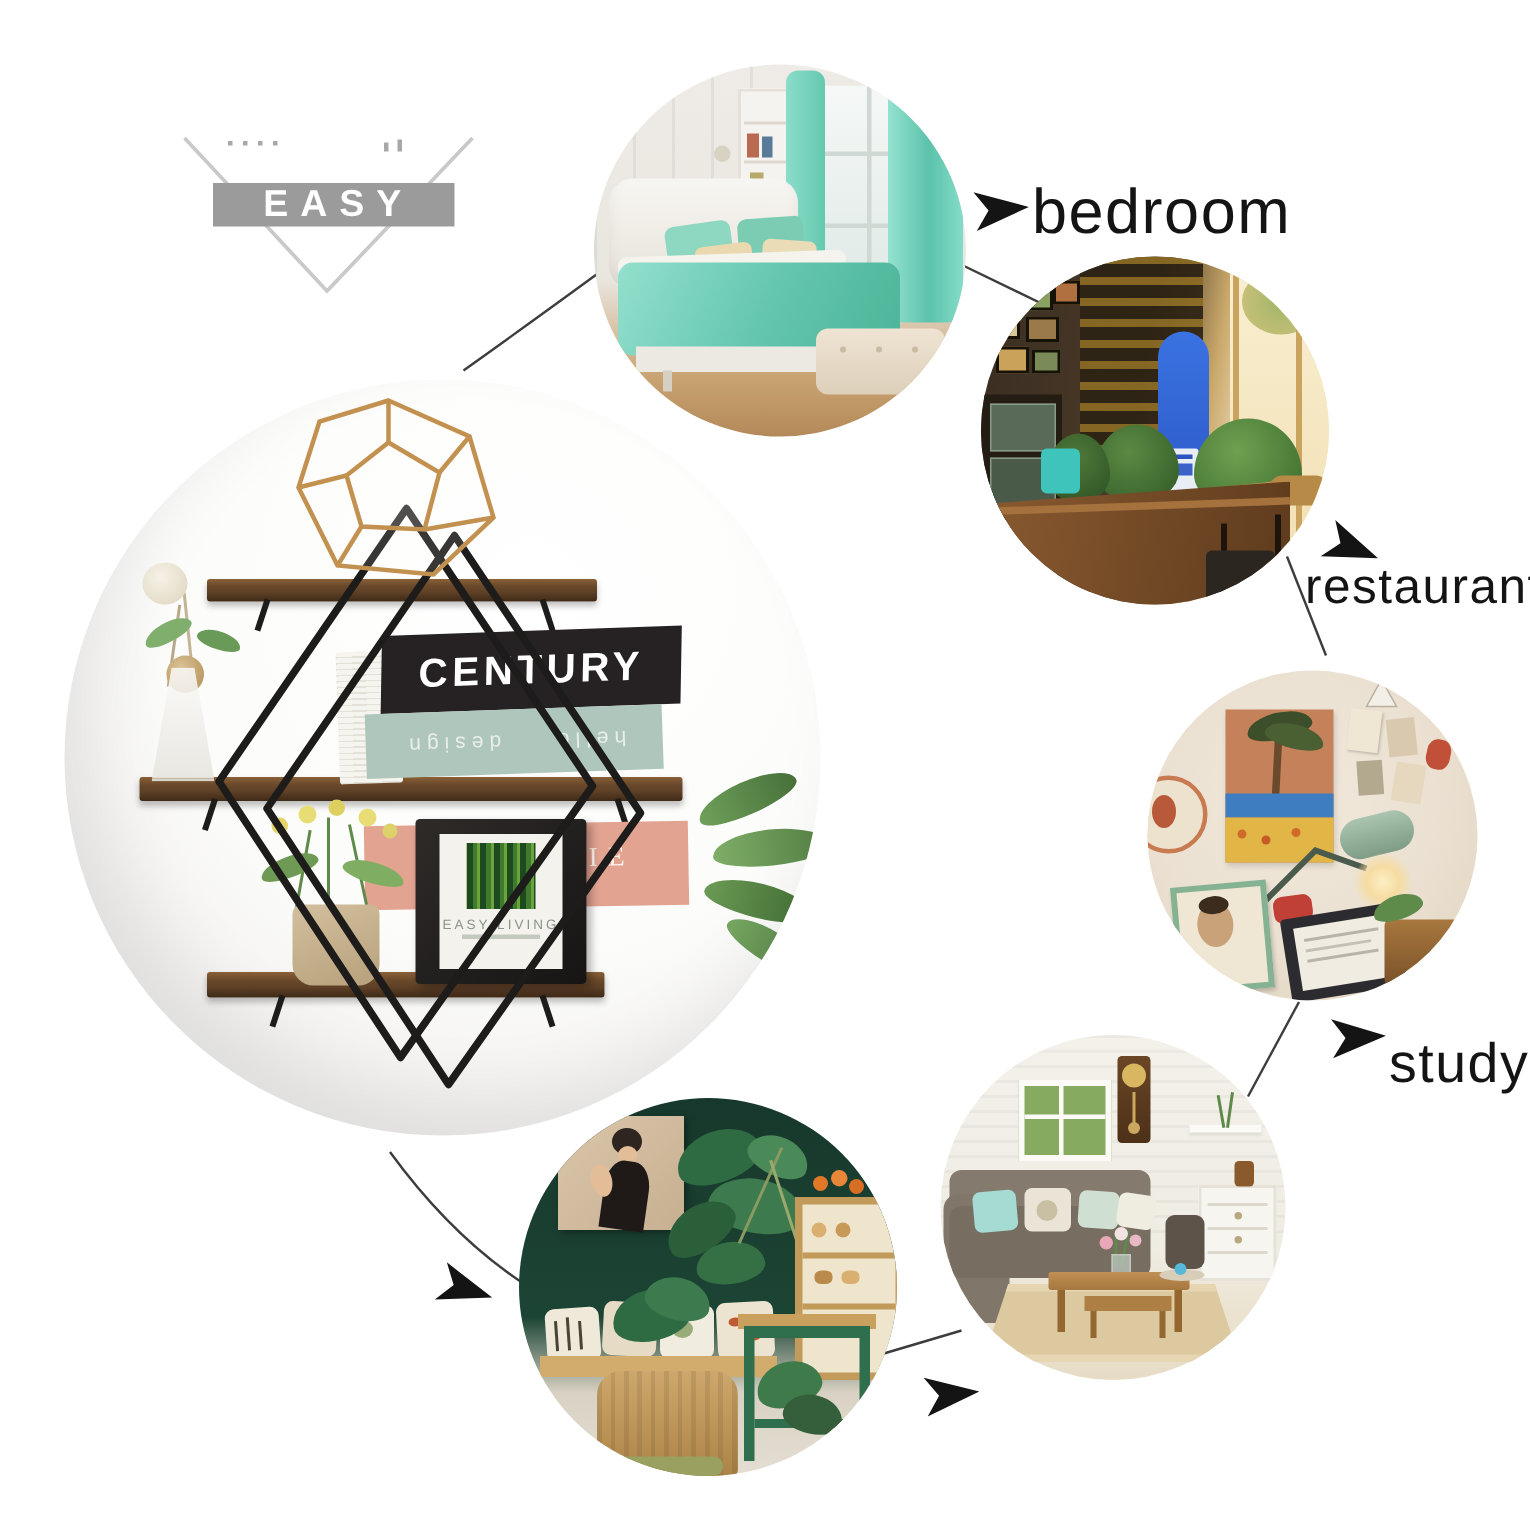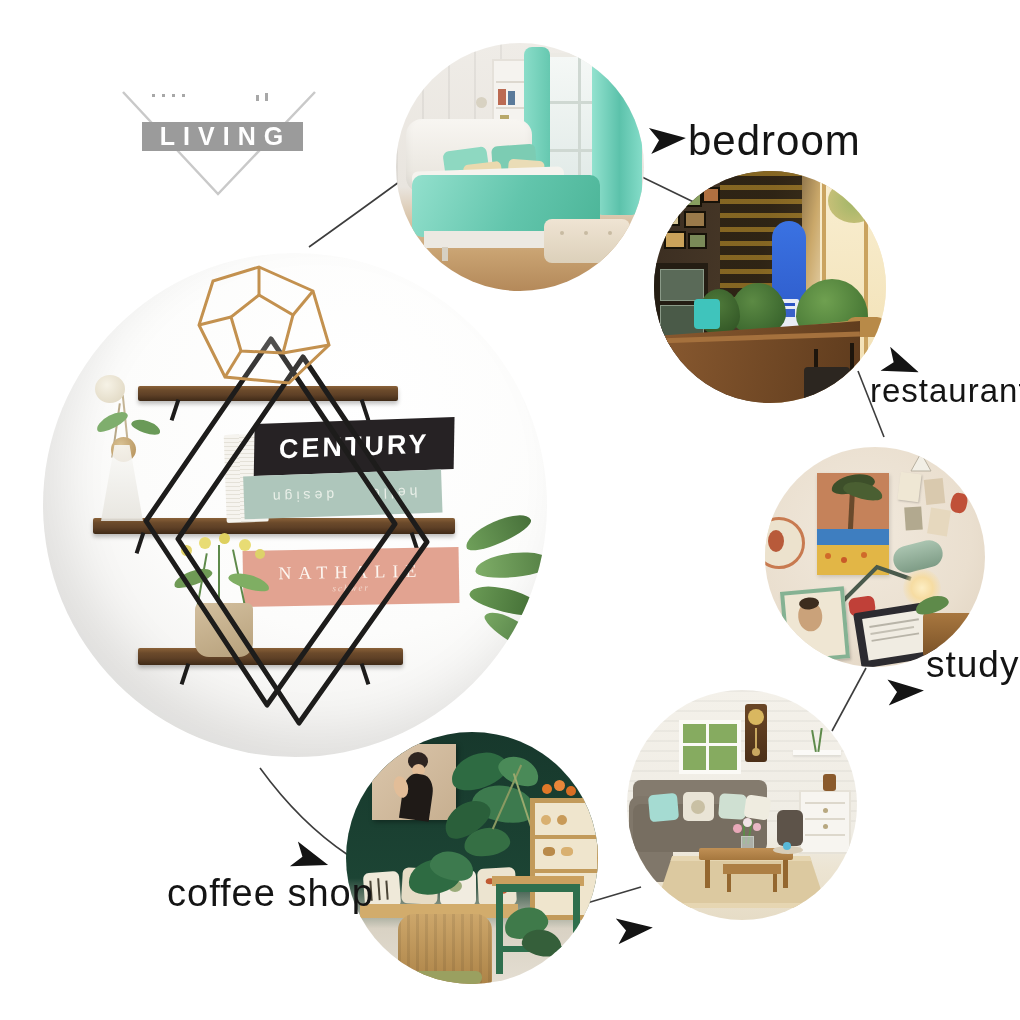--- a/index.html
+++ b/index.html
@@ -49,21 +49,21 @@
   <div class="abs" id="watermark">
     <svg class="abs" style="left:0;top:0;" width="220" height="125">
       <path d="M13,10 L108,112 L205,10" stroke="#c9c9c9" stroke-width="2.5" fill="none"></path>
     </svg>
     <span class="wm-dot" style="left:42px;"></span>
     <span class="wm-dot" style="left:52px;"></span>
     <span class="wm-dot" style="left:62px;"></span>
     <span class="wm-dot" style="left:72px;"></span>
     <span class="wm-dot" style="left:146px;top:13px;height:6px;"></span>
     <span class="wm-dot" style="left:155px;top:11px;height:8px;"></span>
-    <div class="abs" id="wm-banner">LIVING</div>
+    <div class="abs" id="wm-banner">EASY</div>
   </div>
 
   <div class="circle" id="big-circle">
 
     <div class="shelf" style="left:95px;top:133px;width:260px;height:15px;"></div>
     <div class="shelf" style="left:50px;top:265px;width:362px;height:16px;"></div>
     <div class="shelf" style="left:95px;top:395px;width:265px;height:17px;"></div>
     <span class="bracket" style="left:130px;top:146px;transform:rotate(18deg);"></span>
     <span class="bracket" style="left:320px;top:146px;transform:rotate(-18deg);"></span>
     <span class="bracket" style="left:95px;top:279px;transform:rotate(18deg);"></span>
@@ -86,20 +86,27 @@
       <div class="book" style="left:30px;top:0;width:200px;height:52px;background:var(--book_black,#262224);color:#fff;font-weight:bold;font-size:27px;letter-spacing:3px;transform:skewX(-3deg);">CENTURY</div>
       <div class="book" style="left:18px;top:52px;width:198px;height:43px;background:var(--book_sage,#aec6bb);">
         <span style="transform:rotate(180deg);color:#e9efe8;font-size:14px;letter-spacing:4px;word-spacing:26px;">hello design</span>
       </div>
     </div>
     <div class="abs" style="left:200px;top:296px;width:216px;height:56px;transform:rotate(-1deg);background:var(--book_pink,#e2a391);display:flex;flex-direction:column;align-items:center;justify-content:center;">
       <span style="color:#fdf6f0;font-family:'Liberation Serif',serif;font-size:18px;letter-spacing:7px;">NATHALIE</span>
       <span style="color:#f3d9cd;font-family:'Liberation Serif',serif;font-style:italic;font-size:9px;letter-spacing:2px;">schwer</span>
     </div>
 
+    <div class="abs" style="left:234px;top:293px;width:114px;height:110px;background:linear-gradient(135deg,#2e2b29,#171514);border-radius:3px;box-shadow:3px 3px 6px rgba(0,0,0,0.3);display:flex;align-items:center;justify-content:center;">
+      <div style="width:82px;height:84px;background:#f4f2ec;display:flex;flex-direction:column;align-items:center;padding-top:6px;">
+        <div style="width:46px;height:44px;background:repeating-linear-gradient(90deg,#1e4a20 0 4px,#3f7a2e 4px 7px,#6aa43a 7px 9px);"></div>
+        <span style="margin-top:5px;color:#8a948a;font-size:9px;letter-spacing:2px;">EASY LIVING</span>
+        <span style="margin-top:2px;width:52px;height:3px;background:#c3c9bf;"></span>
+      </div>
+    </div>
 
     <div>
       <span class="sprig" style="left:158px;top:300px;height:55px;transform:rotate(10deg);"></span>
       <span class="sprig" style="left:175px;top:292px;height:62px;"></span>
       <span class="sprig" style="left:195px;top:296px;height:58px;transform:rotate(-12deg);"></span>
       <div class="leaf" style="left:130px;top:318px;width:40px;height:14px;background:#6f9a55;transform:rotate(-20deg);"></div>
       <div class="leaf" style="left:185px;top:322px;width:42px;height:14px;background:#7fae63;transform:rotate(16deg);"></div>
       <div class="abs" style="left:138px;top:292px;width:11px;height:11px;border-radius:50%;background:#e3d46a;"></div>
       <div class="abs" style="left:156px;top:284px;width:12px;height:12px;border-radius:50%;background:#e8dc74;"></div>
       <div class="abs" style="left:176px;top:280px;width:11px;height:11px;border-radius:50%;background:#ded060;"></div>
@@ -376,28 +383,27 @@
         <polygon points="0,0 36,13 0,26 9,13"></polygon>
       </svg>
     </span>
   <span class="callout-label" style="left:870px;top:372px;font-size:33px;">restaurant</span>
 
   <span class="arrow" style="left:888px;top:678px;transform:rotate(-3deg);">
     <svg viewBox="0 0 36 26">
         <polygon points="0,0 36,13 0,26 9,13"></polygon>
       </svg>
     </span>
-  <span class="callout-label" style="left:926px;top:644px;font-size:37px;">study</span>
+  <span class="callout-label" style="left:926px;top:688px;font-size:37px;">study</span>
 
   <span class="arrow" style="left:617px;top:916px;transform:rotate(-6deg);">
     <svg viewBox="0 0 36 26">
         <polygon points="0,0 36,13 0,26 9,13"></polygon>
       </svg>
     </span>
 
   <span class="arrow" style="left:293px;top:846px;transform:rotate(18deg);">
     <svg viewBox="0 0 36 26">
         <polygon points="0,0 36,13 0,26 9,13"></polygon>
       </svg>
     </span>
-  <span class="callout-label" style="left:167px;top:872px;font-size:38px;">coffee shop</span>
 
 </div>
 
 </body></html>

